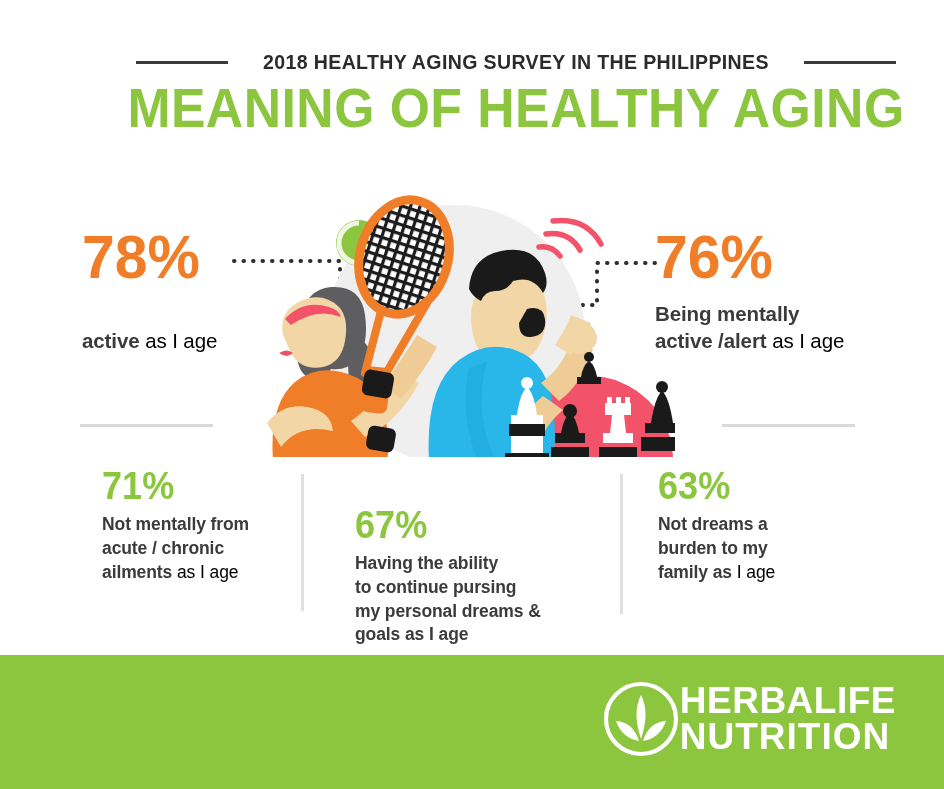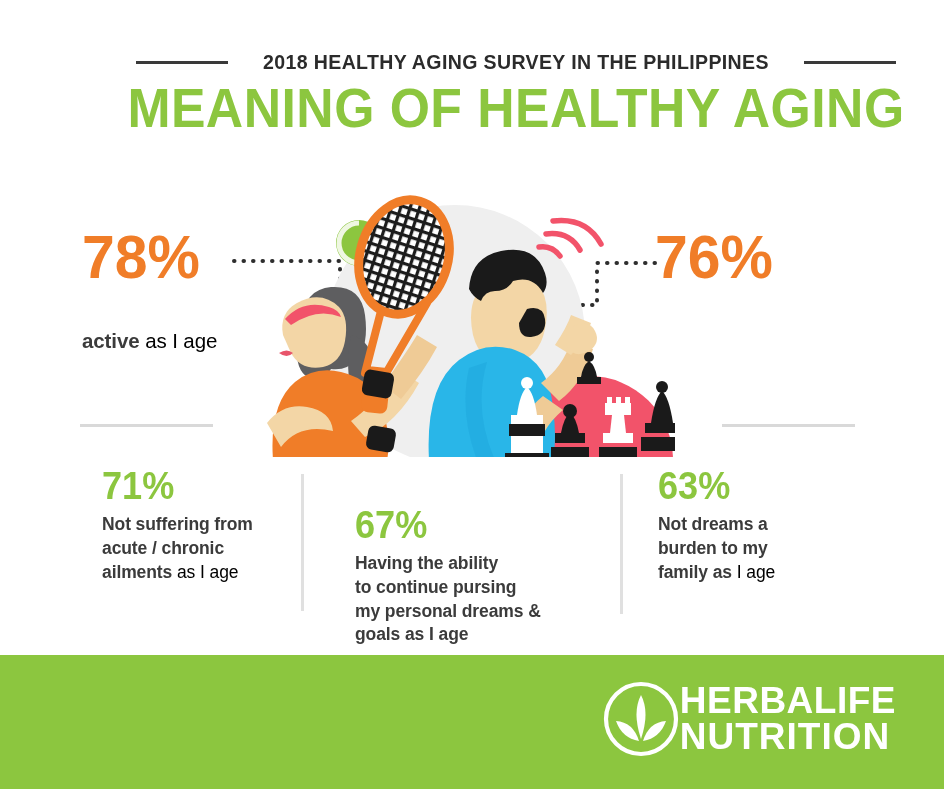--- a/index.html
+++ b/index.html
@@ -252,31 +252,35 @@
   <div class="stat top" id="stat-78">
     <div class="pct orange">78%</div>
     <div class="desc">
       <br>
       <span>active</span><span class="lite"> as I age</span>
     </div>
   </div>
 
   <div class="stat top" id="stat-76">
     <div class="pct orange">76%</div>
+    <div class="desc">
+      <span>Being mentally</span><br>
+      <span>active /alert</span><span class="lite"> as I age</span>
+    </div>
   </div>
 
   <div class="hdiv" id="hdiv-l"></div>
   <div class="hdiv" id="hdiv-r"></div>
   <div class="vdiv" id="vdiv-1"></div>
   <div class="vdiv" id="vdiv-2"></div>
 
   <div class="stat bot" id="stat-71">
     <div class="pct green">71%</div>
     <div class="desc">
-      <span>Not suffering from</span><br>
+      <span>Not mentally from</span><br>
       <span>acute / chronic</span><br>
       <span>ailments</span><span class="lite"> as I age</span>
     </div>
   </div>
 
   <div class="stat bot" id="stat-67">
     <div class="pct green">67%</div>
     <div class="desc">
       <span>Having the ability</span><br>
       <span>to continue pursing</span><br>

